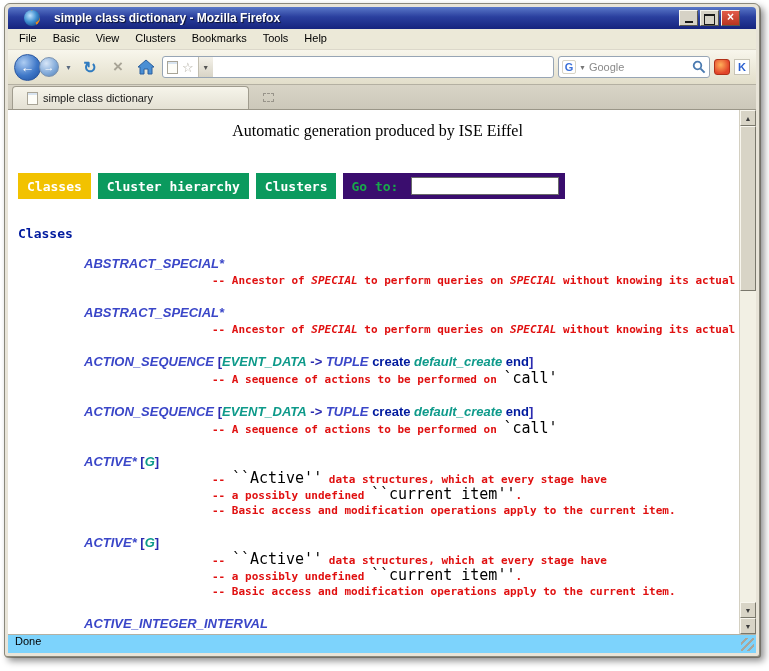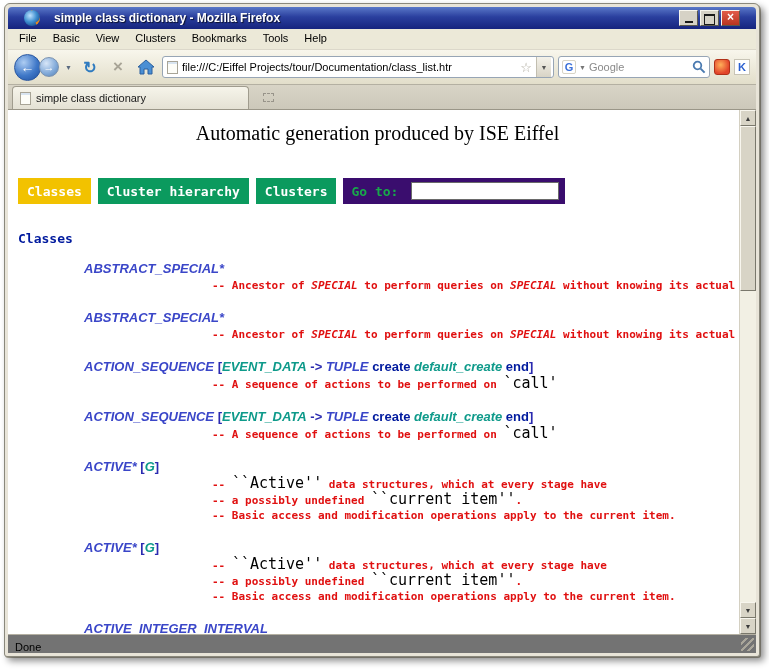--- a/index.html
+++ b/index.html
@@ -71,31 +71,31 @@
   .search-input::placeholder { color:#8a8a8a; opacity:1; }
   .addon-red { width:16px; height:16px; border-radius:3px; flex:0 0 16px;
     background:radial-gradient(circle at 40% 35%, #ffb05a, #e2442a 70%); border:1px solid #b03018;}
   .addon-k { width:16px; height:16px; background:#fff; border:1px solid #c8c4b6; color:#2a5fd0;
     font-weight:bold; font-size:11px; text-align:center; line-height:14px; flex:0 0 16px; }
   
   .tabbar { height:25px; flex:0 0 25px; background:linear-gradient(#d8d4c6,#ccc8ba);
     border-bottom:1px solid #9a9688; display:flex; align-items:flex-end; padding:2px 4px 0; }
   .tab { width:237px; height:23px; background:linear-gradient(#f6f4ea,#e4e1d4);
     border:1px solid #a09c8e; border-bottom:none; border-radius:4px 4px 0 0;
-    display:flex; align-items:center; gap:5px; padding:0 7px; font-size:11px; color:#1a1a1a; }
+    display:flex; align-items:center; gap:5px; padding:0 14px; font-size:11px; color:#1a1a1a; }
   .tab-icon { width:11px; height:13px; border:1px solid #a8a496; background:#fdfdf8; flex:0 0 11px;
     box-shadow:inset 0 2px 0 #d8e4f0; }
   .tab-label { white-space:nowrap; overflow:hidden; }
   .newtab-btn { width:26px; height:19px; margin:0 0 2px 6px; border-radius:3px;
     display:flex; align-items:center; justify-content:center; }
   .newtab-glyph { width:11px; height:9px; border:1px dashed #98948a; }
   
   .content-wrap { flex:1; display:flex; background:#fff; min-height:0; }
   .content { flex:1; overflow:hidden; padding:12px 0 0 8px; min-width:0; }
-  .heading { font-family:"Liberation Serif", serif; font-size:20px; color:#000; text-align:center; }
+  .heading { font-family:"Liberation Serif", serif; font-size:16px; color:#000; text-align:center; }
   .btn-row { margin:33px 0 0 2px; display:flex; align-items:stretch; gap:7px;
     font-family:"DejaVu Sans Mono", monospace; font-weight:bold; font-size:13px; }
   .nav-btn { color:#fff; padding:5px 9px; display:flex; align-items:center; cursor:pointer; }
   .btn-classes { background:var(--classes_bg); }
   .btn-green   { background:var(--clusters_bg); }
   .goto { background:var(--goto_bg); color:var(--goto_fg); display:flex; align-items:center;
     gap:13px; padding:4px 6px 4px 8px; }
   .goto-input { width:148px; height:18px; border:1px solid #6a6a6a; background:#fff; outline:none;
     font-family:"DejaVu Sans Mono",monospace; font-size:12px; }
   .section-title { margin:27px 0 0 2px; font-family:"DejaVu Sans Mono",monospace; font-weight:bold;
@@ -115,22 +115,22 @@
   
   .vscroll { width:17px; flex:0 0 17px; background:#f2f0e4; border-left:1px solid #d4d0c2;
     display:flex; flex-direction:column; }
   .sbtn { height:16px; flex:0 0 16px; background:#d8d4c6; border:1px solid;
     border-color:#f8f6ee #7a786c #7a786c #f8f6ee; color:#3a3a3a; font-size:7px;
     display:flex; align-items:center; justify-content:center; }
   .sthumb { height:165px; flex:0 0 165px; background:#d8d4c6; border:1px solid;
     border-color:#f8f6ee #7a786c #7a786c #f8f6ee; }
   .strack { flex:1; }
   
-  .statusbar { height:19px; flex:0 0 19px; background:#737373; border-top:1px solid #b4b0a2;
-    display:flex; align-items:flex-end; padding:0 7px; font-size:11px; color:#000; position:relative; }
+  .statusbar { height:19px; flex:0 0 19px; background:#7dd3fc; border-top:1px solid #b4b0a2;
+    display:flex; align-items:flex-start; padding:0 7px; font-size:11px; color:#000; position:relative; }
   .grip { position:absolute; right:2px; bottom:2px; width:13px; height:13px;
     background:repeating-linear-gradient(135deg, transparent 0 3px, #aaa69a 3px 5px); }
 </style>
 </head>
 <body>
 
 <div class="frame">
 
   <div class="titlebar">
     <span class="fx-icon"></span>
@@ -158,21 +158,20 @@
     <span class="nav-drop">▼</span>
     <span class="tool-btn refresh-btn">↻</span>
     <span class="tool-btn stop-btn">×</span>
     <span class="tool-btn">
       <svg width="18" height="16" viewBox="0 0 18 16">
         <path d="M9 1 L17 8 L15 8 L15 15 L11 15 L11 10 L7 10 L7 15 L3 15 L3 8 L1 8 Z" fill="#4a8fd4" stroke="#2a5f9e" stroke-width="1"></path>
       </svg>
     </span>
     <span class="urlbar">
       <span class="page-icon"></span>
-      <input class="url-input" type="text" value="file:///C:/Eiffel Projects/tour/Documentation/class_list.htr" style="">
       <span class="star-icon">☆</span>
       <span class="url-drop">▼</span>
     </span>
     <span class="searchbar">
       <span class="g-icon">G</span>
       <span class="search-drop">▼</span>
       <input class="search-input" type="text" placeholder="Google" style="">
       <svg width="14" height="14" viewBox="0 0 14 14">
         <circle cx="5.5" cy="5.5" r="3.8" fill="none" stroke="#4a7ab0" stroke-width="1.8"></circle>
         <line x1="8.6" y1="8.6" x2="12.6" y2="12.6" stroke="#4a7ab0" stroke-width="2"></line>

